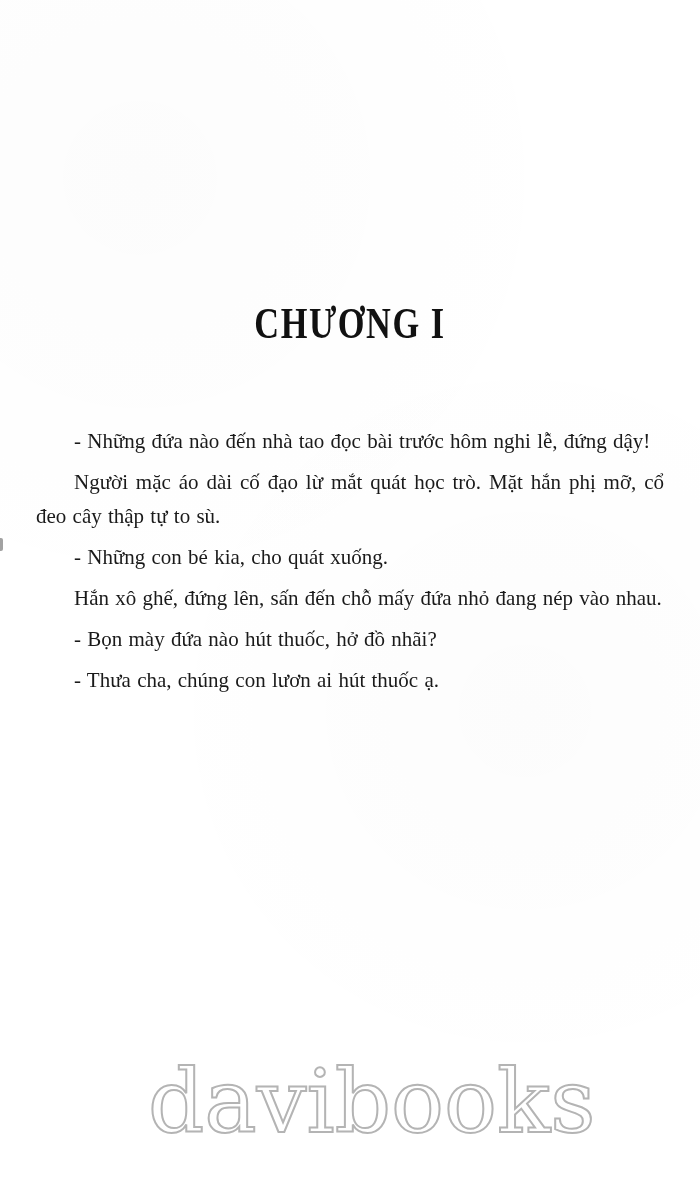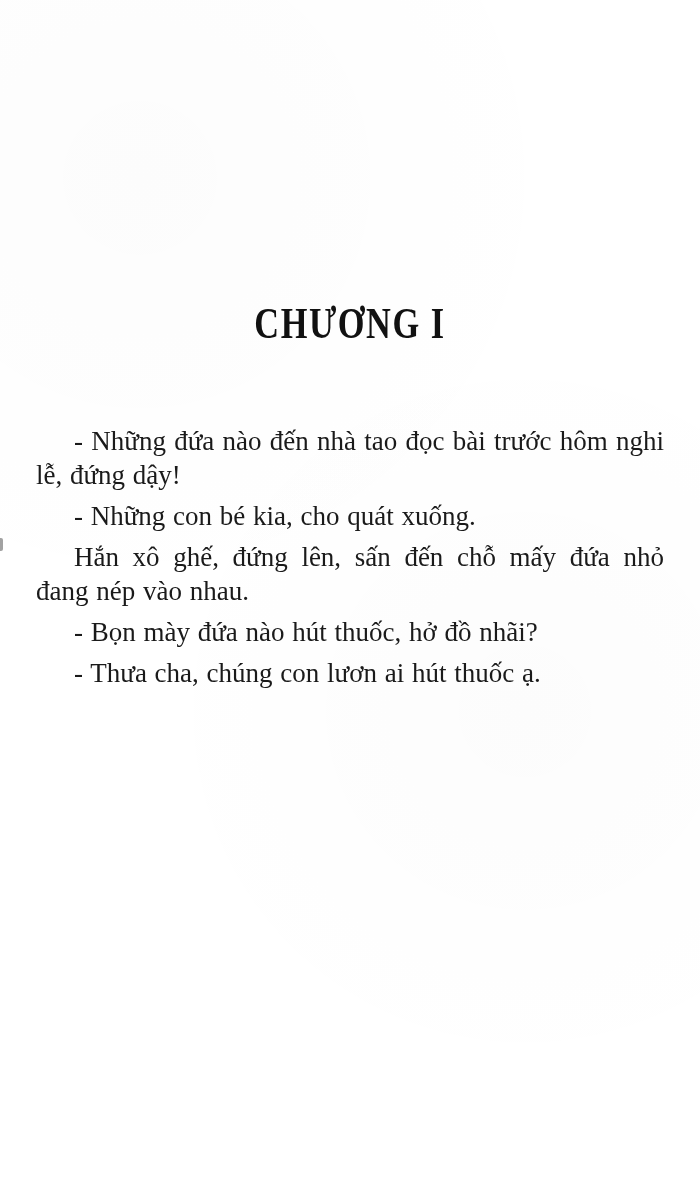--- a/index.html
+++ b/index.html
@@ -39,21 +39,21 @@
     text-align: center;
     font-size: 44px;
     line-height: 1;
     font-weight: bold;
     letter-spacing: 2px;
     color: #111111;
     transform: scaleX(0.78);
     transform-origin: center;
   }
   .body-text p {
-    font-size: 27px;
+    font-size: 21px;
     line-height: 34px;
     margin: 0 0 7px 0;
     text-indent: 38px;
     text-align: justify;
     word-spacing: 1px;
     color: var(--text);
   }
   .watermark {
     position: absolute;
     z-index: 1;
@@ -87,28 +87,30 @@
     opacity: 0.55;
     border-radius: 0 2px 2px 0;
     z-index: 1;
   }
 </style>
 </head>
 <body>
 
 <div class="page">
 
+  <span class="watermark watermark-brand">davibooks</span>
 
   <div class="scan-artifact"></div>
 
   <div class="content">
     <h1 class="chapter-heading">CHƯƠNG I</h1>
 
     <div class="body-text">
       <p>- Những đứa nào đến nhà tao đọc bài trước hôm nghi lễ, đứng dậy!</p>
+      <p>Người mặc áo dài cố đạo lừ mắt quát học trò. Mặt hắn phị mỡ, cổ đeo cây thập tự to sù.</p>
       <p>- Những con bé kia, cho quát xuống.</p>
       <p>Hắn xô ghế, đứng lên, sấn đến chỗ mấy đứa nhỏ đang nép vào nhau.</p>
       <p>- Bọn mày đứa nào hút thuốc, hở đồ nhãi?</p>
       <p>- Thưa cha, chúng con lươn ai hút thuốc ạ.</p>
     </div>
   </div>
 
 </div>
 
 </body></html>

